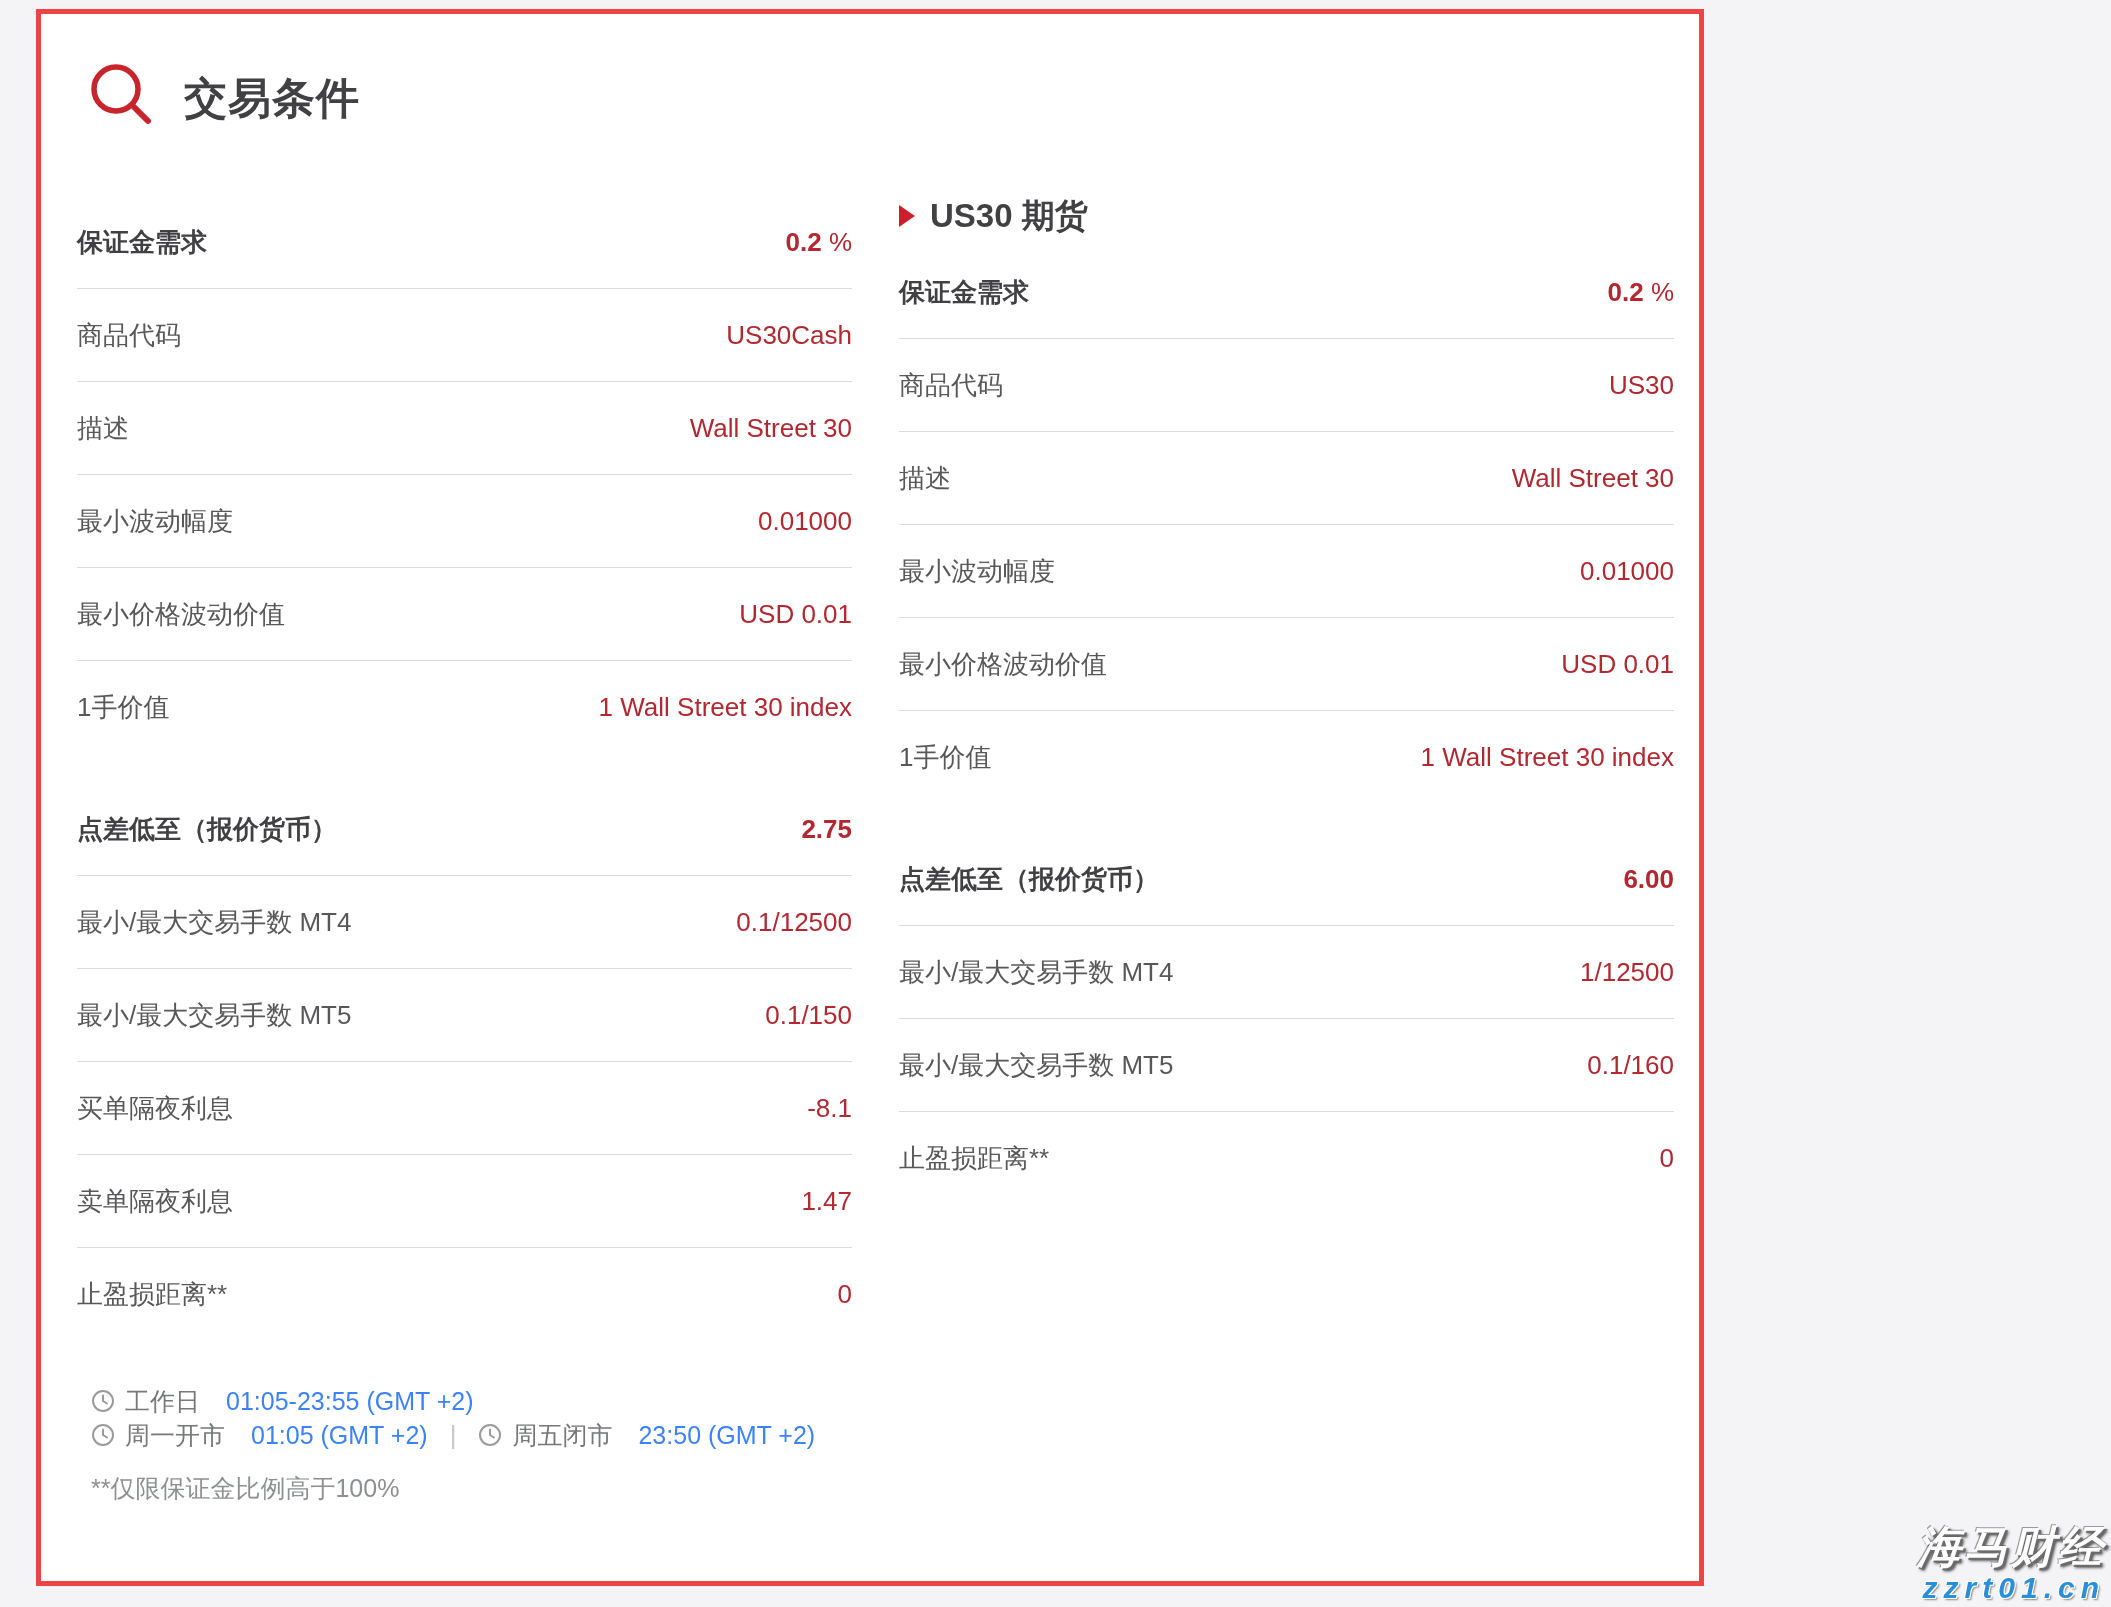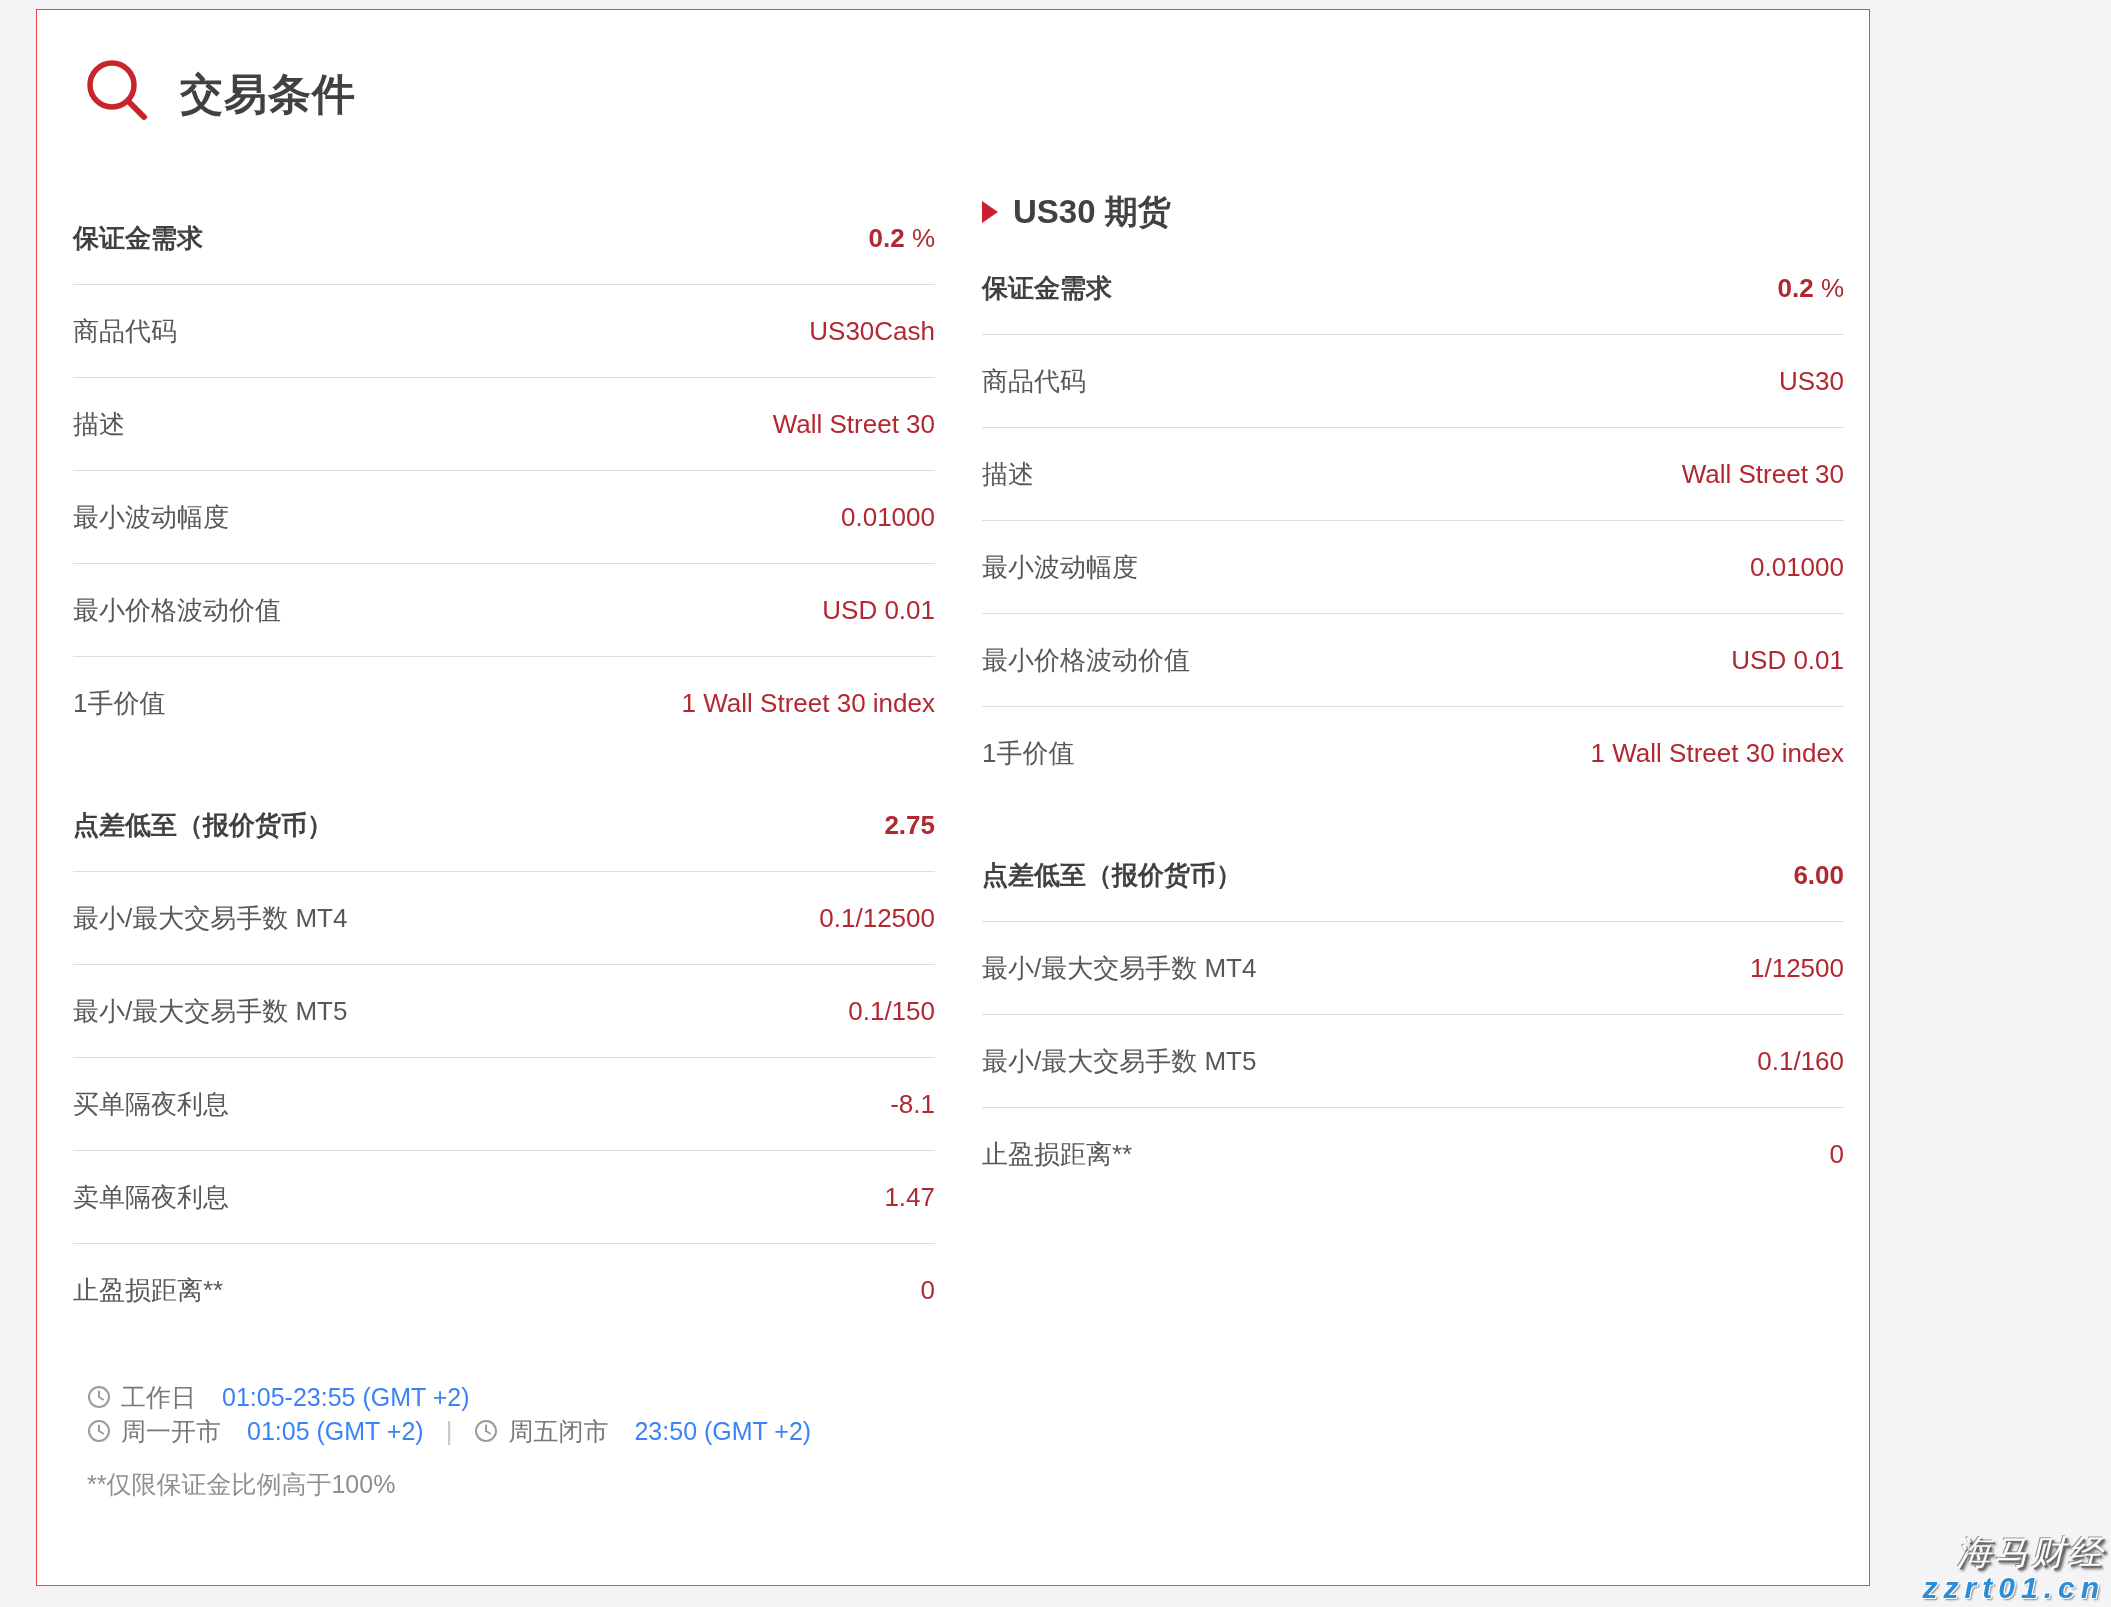--- a/index.html
+++ b/index.html
@@ -2,22 +2,22 @@
 <html lang="zh"><head>
 <meta charset="utf-8">
 <style>
   html,body{margin:0;padding:0;}
   body{
     width:2111px;height:1607px;position:relative;overflow:hidden;
     background:#f4f4f6;
     font-family:"Liberation Sans","DejaVu Sans",sans-serif;
   }
   .card{
-    position:absolute;left:36px;top:9px;width:1834px;height:1577px;
-    background:#ffffff;border:1px solid #ef4444;box-sizing:border-box;
+    position:absolute;left:36px;top:9px;width:1668px;height:1577px;
+    background:#ffffff;border:5px solid #ef4444;box-sizing:border-box;
   }
   
   .header{display:flex;align-items:center;gap:26px;margin:50px 0 0 45px;height:70px;}
   .magnifier{flex:0 0 auto;}
   .page-title{font-size:43px;font-weight:bold;color:#414042;letter-spacing:1px;}
   
   .columns{display:grid;grid-template-columns:1fr 1fr;column-gap:47px;margin:62px 25px 0 36px;}
   .headline{display:flex;align-items:center;gap:15px;margin-bottom:10px;height:40px;cursor:pointer;}
   .headline .tri{width:0;height:0;border-left:16px solid #cc1f2d;border-top:11px solid transparent;border-bottom:11px solid transparent;}
   .headline .headline-text{font-size:33px;font-weight:bold;color:#414042;}
@@ -34,21 +34,21 @@
   .footer{margin:44px 0 0 50px;}
   .footer-line{display:flex;align-items:center;font-size:25px;color:#77787a;height:34px;}
   .footer-line .seg{display:flex;align-items:center;gap:10px;}
   .footer-line .time-red{color:#3b82f6;margin-left:16px;text-align:center;}
   .footer-line .divider{color:#c7c7c9;margin:0 22px;font-size:26px;}
   .clock-icon{flex:0 0 auto;display:inline-block;}
   .note{margin:20px 0 0 50px;font-size:25px;color:#8e8f91;}
   
   .watermark{position:absolute;right:6px;bottom:4px;text-align:right;line-height:1;}
   .wm-brand{
-    font-size:34px;font-weight:normal;font-style:italic;color:#fdfdfd;letter-spacing:3px;
+    font-size:44px;font-weight:bold;font-style:italic;color:#fdfdfd;letter-spacing:3px;
     text-shadow:2px 2px 0 #6b6b6b,3px 3px 3px #4a4a4a,-1px -1px 0 #9a9a9a;
   }
   .wm-url{
     margin-top:4px;font-size:30px;font-weight:bold;font-style:italic;color:#2a8fd8;letter-spacing:6px;
     text-shadow:1px 1px 0 #ffffff,-1px -1px 0 #ffffff,1px -1px 0 #ffffff,-1px 1px 0 #ffffff,2px 2px 2px #8a8a8a;
     text-decoration:none;display:inline-block;
   }
 </style>
 </head>
 <body>

